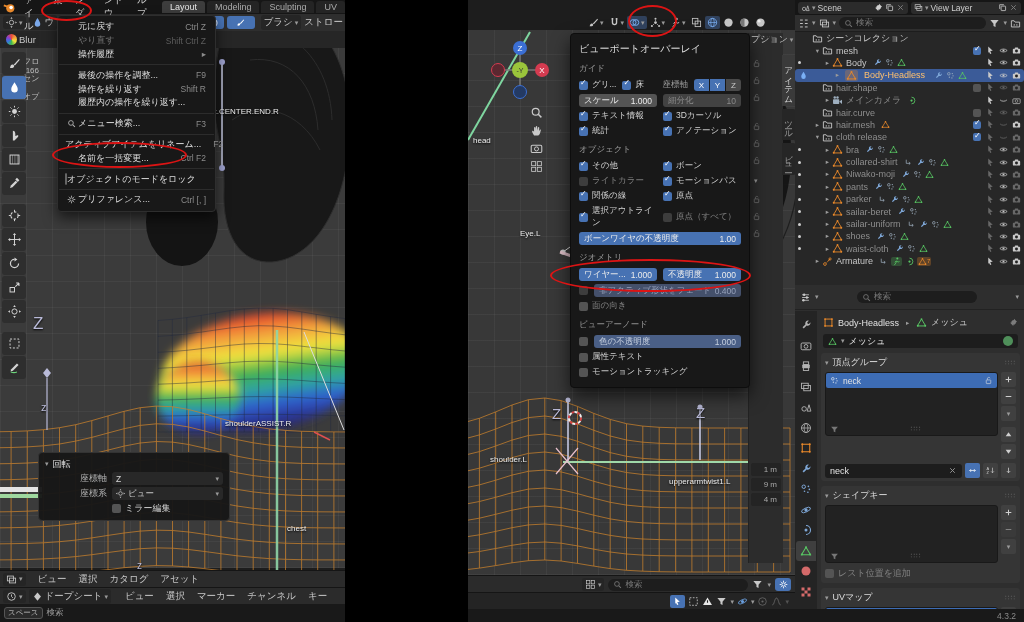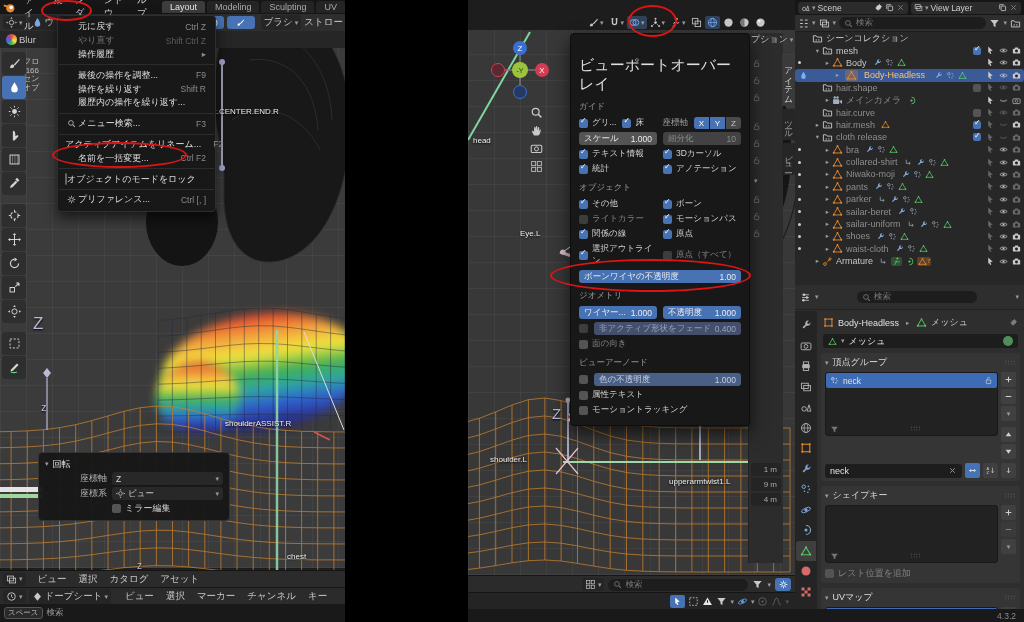--- a/index.html
+++ b/index.html
@@ -55,21 +55,21 @@
   .vlabel{position:absolute;font-size:8px;color:#ededed;text-shadow:0 1px 2px #000;white-space:nowrap;z-index:5;pointer-events:none}
   
   .oppanel{position:absolute;background:rgba(23,23,23,.96);border:1px solid #333;border-radius:4px;z-index:20;font-size:9px;color:#c9c9c9;padding:4px 6px}
   .oprow{display:flex;align-items:center;height:15px;gap:5px}
   .oprow .lb{width:62px;text-align:right;color:#b0b0b0;flex:none}
   .fld{flex:1;background:#585858;border-radius:3px;height:12.5px;display:flex;align-items:center;justify-content:center;color:#f0f0f0;font-size:8.5px}
   .sel{flex:1;background:#282828;border-radius:3px;height:12.5px;display:flex;align-items:center;gap:3px;padding:0 4px;color:#d8d8d8;font-size:8.5px}
   .sel .chev{margin-left:auto}
   
   .popup{position:absolute;background:#181818;border:1px solid #0d0d0d;border-radius:4px;box-shadow:0 8px 18px rgba(0,0,0,.65);z-index:25;padding:6px 8px;font-size:8.5px;color:#cdcdcd}
-  .pt{font-size:15px;color:#dedede;margin:16px 0 6px}
+  .pt{font-size:10px;color:#dedede;margin:2px 0 6px}
   .ph{color:#9c9c9c;margin:7px 0 4px}
   .prow{display:flex;align-items:center;gap:6px;margin:3px 0;min-height:12px}
   .prow.two>*{width:50%}
   .half{width:50%}
   
   .outliner{position:absolute;background:#272727;z-index:30}
   .oh1{display:flex;align-items:center;gap:3px;background:#161616;height:15px;padding:0 3px}
   .ohw{display:flex;align-items:center;gap:2px;background:#2b2b2b;border-radius:3px;height:12px;padding:0 3px;font-size:8.5px;color:#cfcfcf}
   .oh2{display:flex;align-items:center;gap:3px;background:#2e2e2e;height:16px;padding:0 3px;border-bottom:1px solid #1d1d1d}
   .srch{display:flex;align-items:center;gap:3px;background:#1d1d1d;border-radius:8px;height:12px;padding:0 5px;color:#777;font-size:8.5px}
@@ -200,21 +200,21 @@
       <path d="M304 332L344 430" stroke="#ddd" stroke-width="1"></path>
       <path d="M314 432l16 8" stroke="#e05050" stroke-width="1.5"></path>
       <path d="M47 368l4 5-4 5-4-5z" fill="#b9bad8"></path>
       <path d="M47 378V430" stroke="#b9bad8" stroke-width="1.2"></path>
       <path d="M0 487h42v5H0z" fill="#e4e4e4"></path>
       <path d="M0 494h42v4H0z" fill="#9fd89f"></path>
     </svg>
   <div id="llabels" class="abs" style="left:0;top:0;width:345px;height:622px;z-index:5;pointer-events:none">
       <div class="vlabel" style="left: 202px; top: 107px;">skirt.CENTER.END.R</div>
       <div class="vlabel" style="left: 225px; top: 419px;">shoulderASSIST.R</div>
-      <div class="vlabel" style="left: 287px; top: 552px;">chest</div>
+      <div class="vlabel" style="left: 287px; top: 524px;">chest</div>
       <div class="vlabel" style="left: 33px; top: 314px; font-size: 17px; color: rgb(185, 186, 216);">Z</div>
       <div class="vlabel" style="left: 41px; top: 401px; font-size: 11px; color: rgb(185, 186, 216);">z</div>
       <div class="vlabel" style="left: 137px; top: 560px; font-size: 10px; color: rgb(185, 186, 216);">z</div>
       <div class="vlabel" style="left: 212px; top: 54px; font-size: 8px; color: rgb(224, 122, 106);">2</div>
     </div>
 
   <div class="topbar">
     <span class="icn s13" style="margin-left:3px;color:#e8882a">
         <svg viewBox="0 0 16 16" aria-hidden="true">
           <circle cx="9" cy="9" r="5" fill="currentColor"></circle>
@@ -277,21 +277,21 @@
     <span class="wgt">
       <span style="width:11px;height:11px;border-radius:50%;background:conic-gradient(#e84c3d,#f2a33c,#f2e63d,#42b94f,#3278dc,#8a3fd0,#e84c3d);flex:none"></span>
       <span>Blur</span>
     </span>
   </div>
 
   <div class="abs" style="left:23px;top:58px;z-index:6;font-size:8px;color:#bdbdbd;line-height:8.5px">
     <div>フロ</div>
       <div>(166</div>
       <div>セン</div>
-    <div style="">オブ</div>
+    <div style="margin-top:9px">オブ</div>
   </div>
 
   <div id="l-toolbar" class="abs" style="left:2px;top:52px;z-index:10">
       <div class="tool">
         <svg viewBox="0 0 16 16" aria-hidden="true">
           <path d="M2.5 13.5c.3-2.8 1.4-4.2 3-4.2 1.2 0 2 .8 2 2 0 1.6-1.7 2.6-5 2.2z" fill="currentColor"></path>
           <path d="M7 9.5l6.5-7 1 1-6 7z" fill="currentColor"></path>
         </svg>
       </div>
       <div class="tool act">

